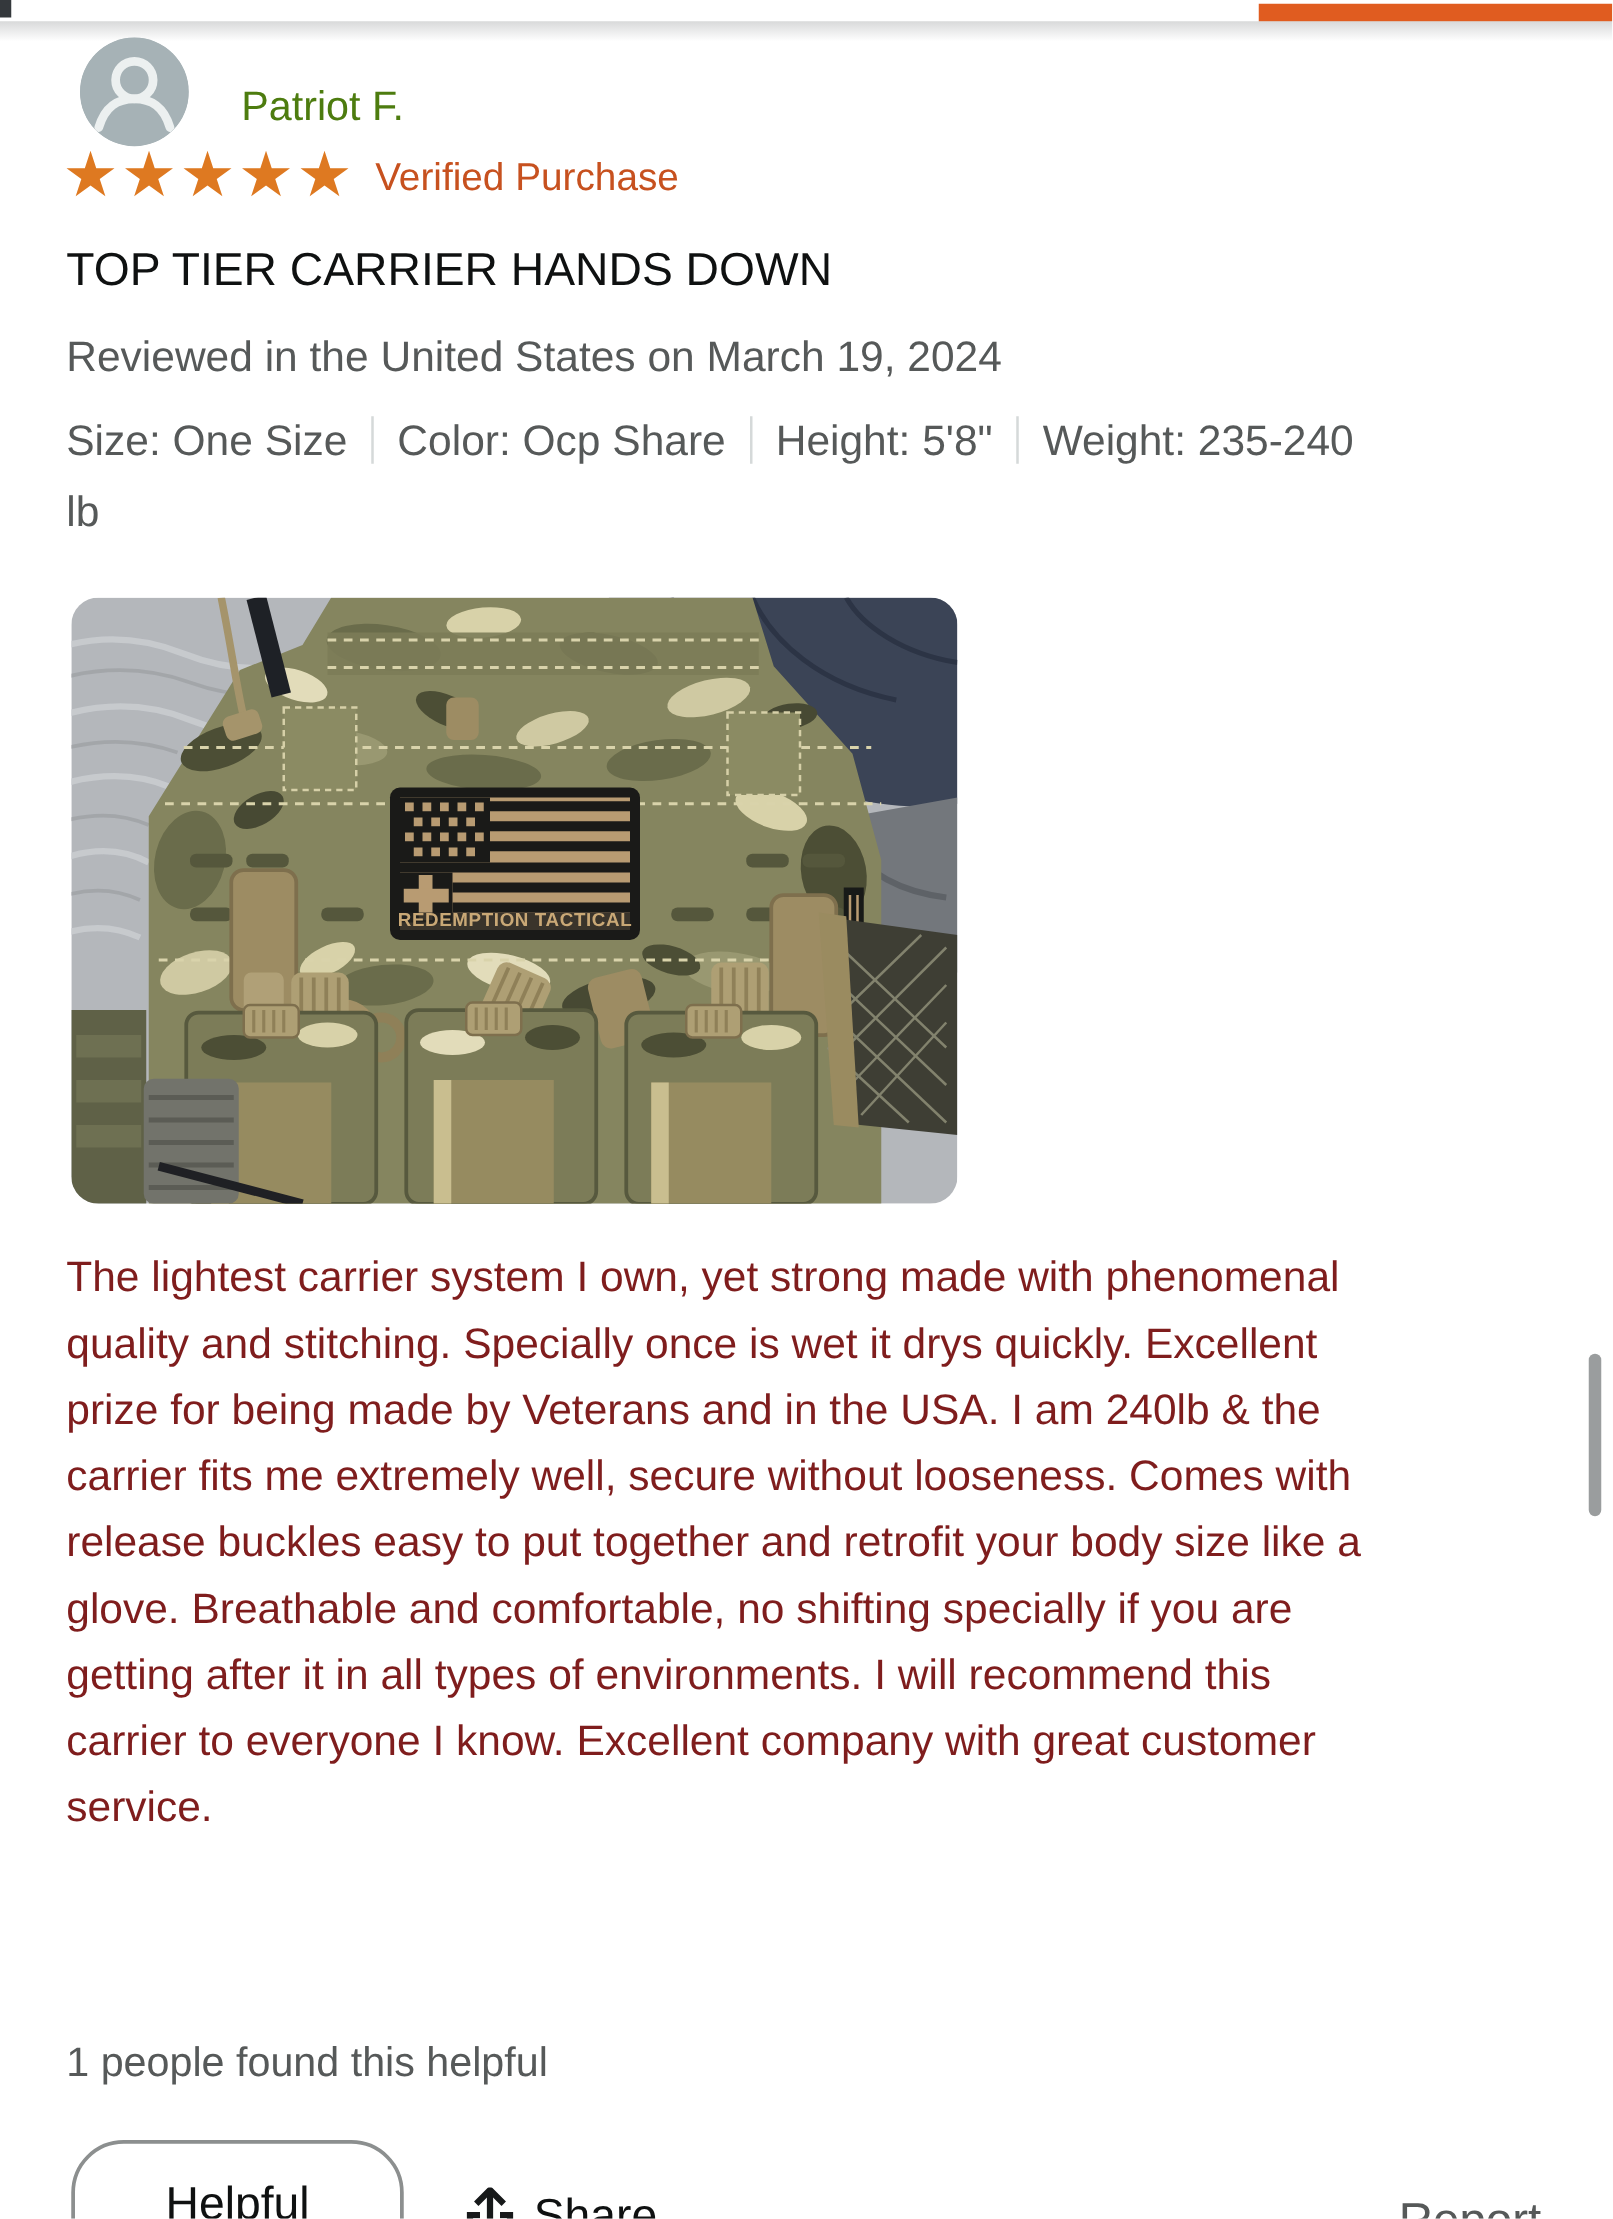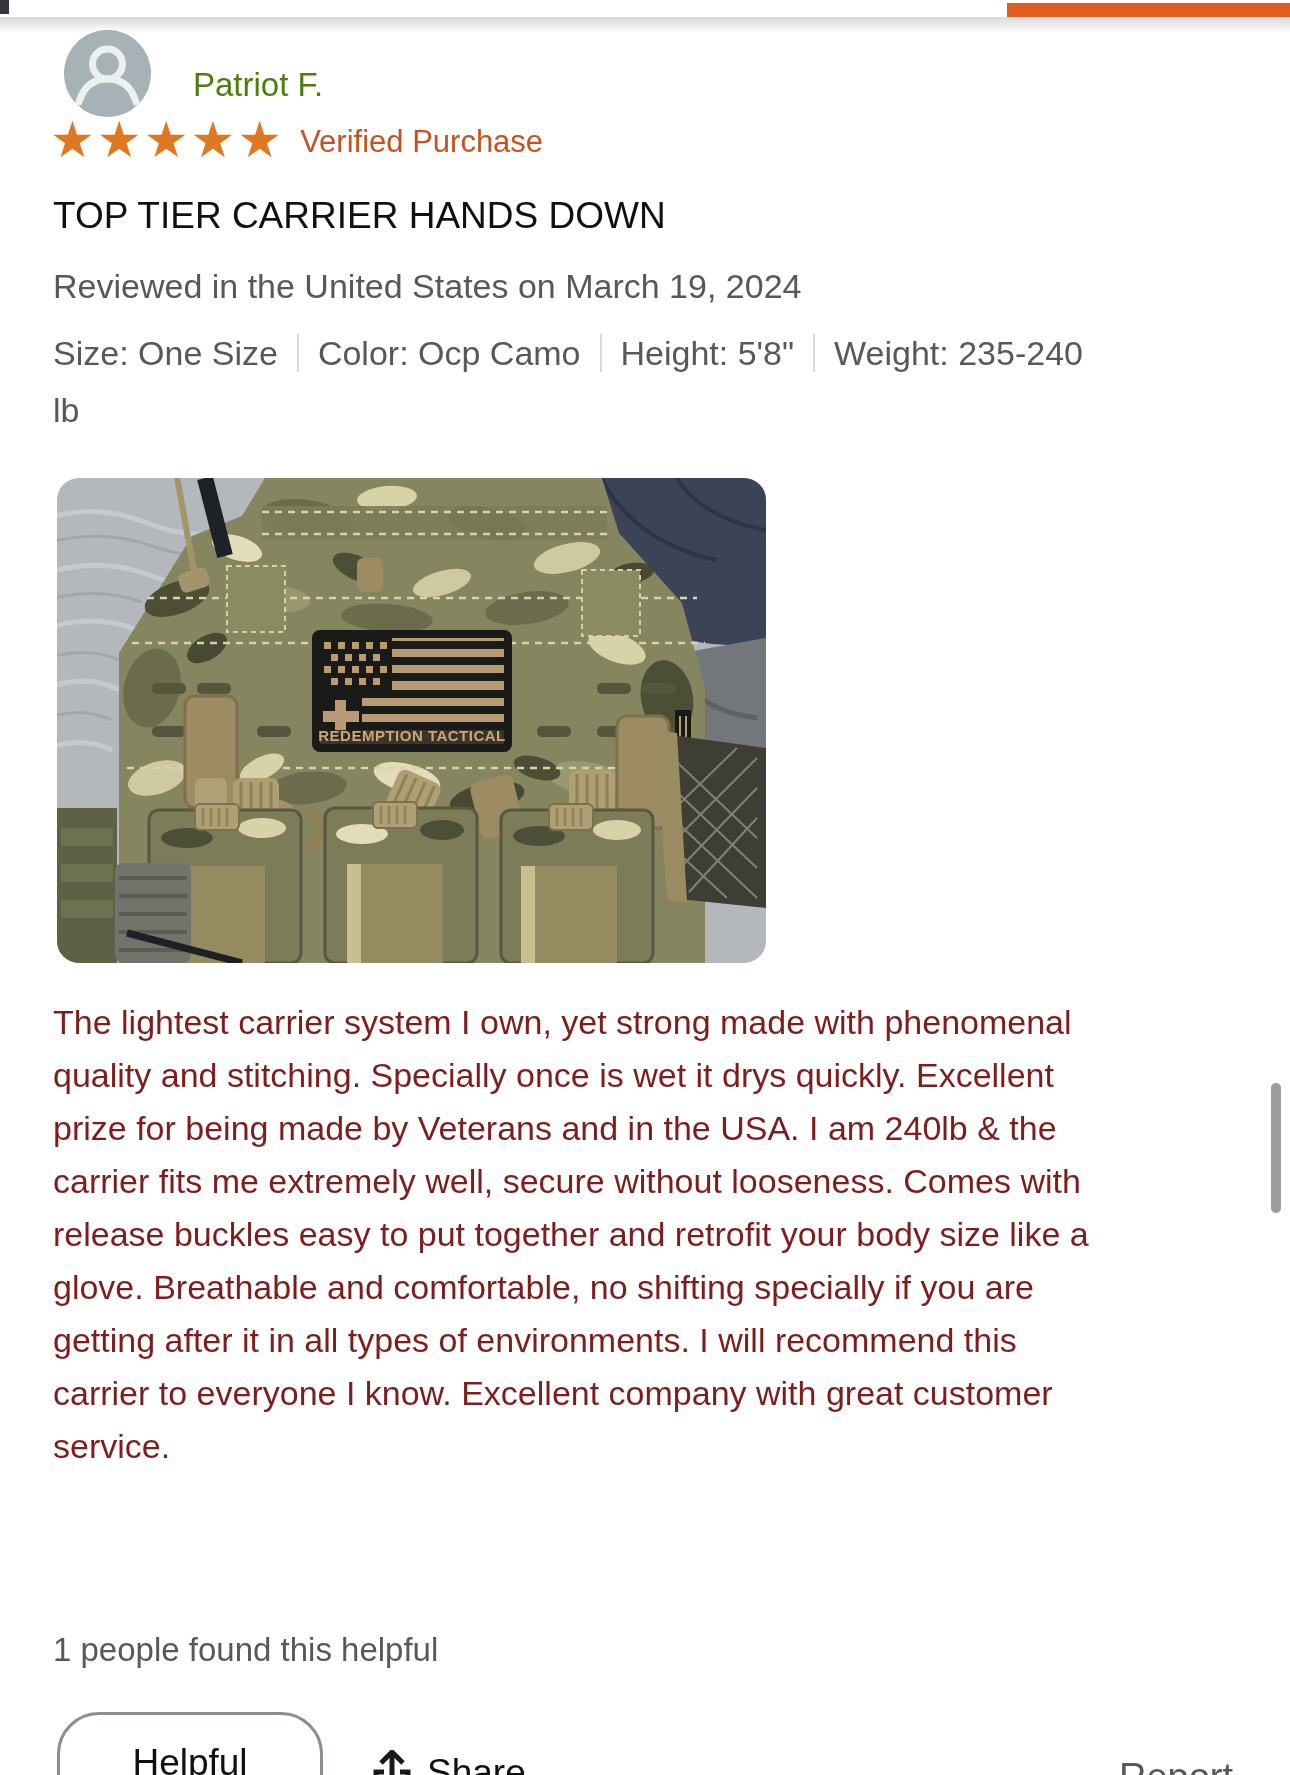--- a/index.html
+++ b/index.html
@@ -67,21 +67,21 @@
   </div>
   <div class="author">Patriot F.</div>
 
   <div class="stars-row">
     <span class="stars">★★★★★</span>
     <span class="verified">Verified Purchase</span>
   </div>
 
   <div class="review-title">TOP TIER CARRIER HANDS DOWN</div>
   <div class="review-date">Reviewed in the United States on March 19, 2024</div>
-  <div class="attrs"><span>Size: One Size</span><span class="attr-div"></span><span>Color: Ocp Camo</span><span class="attr-div"></span><span>Height: 5'8"</span><span class="attr-div"></span><span>Weight: 235-240 lb</span></div>
+  <div class="attrs"><span>Size: One Size</span><span class="attr-div"></span><span>Color: Ocp Share</span><span class="attr-div"></span><span>Height: 5'8"</span><span class="attr-div"></span><span>Weight: 235-240 lb</span></div>
 
   <div class="photo">
     <svg width="709" height="485" viewBox="0 0 709 485">
 
       <rect x="0" y="0" width="709" height="485" fill="#B4B7BB"></rect>
       <g stroke="#C9CCD0" stroke-width="5" fill="none" opacity="0.9">
         <path d="M-10 40 Q40 25 90 45 T190 50"></path>
         <path d="M-10 95 Q45 78 95 98 T195 100"></path>
         <path d="M-10 150 Q40 135 80 152"></path>
         <path d="M-10 210 Q30 195 62 212"></path>

